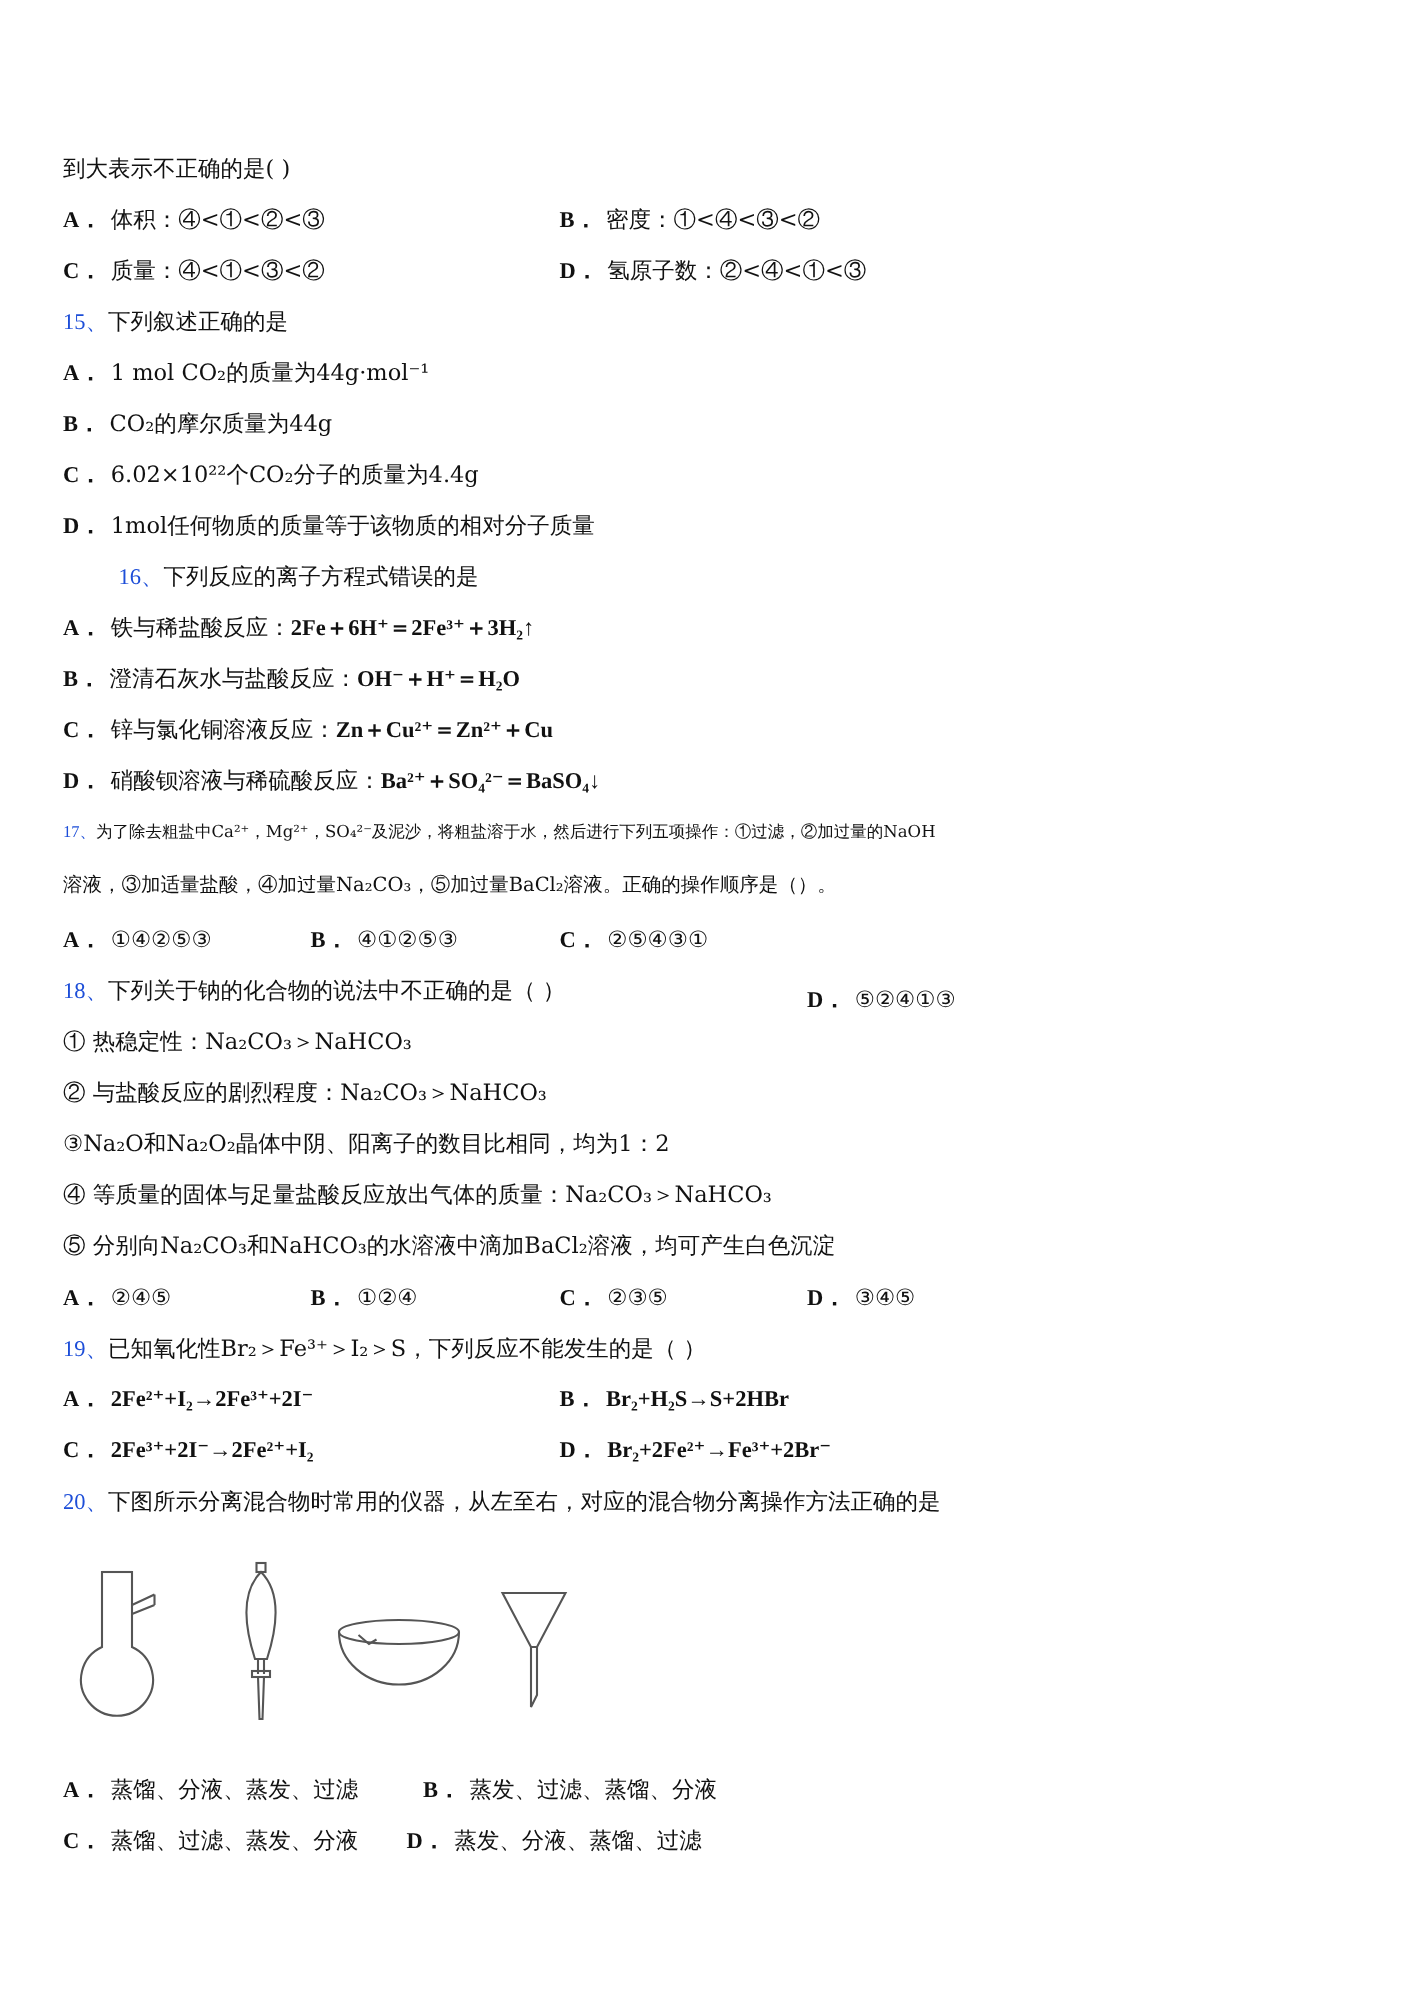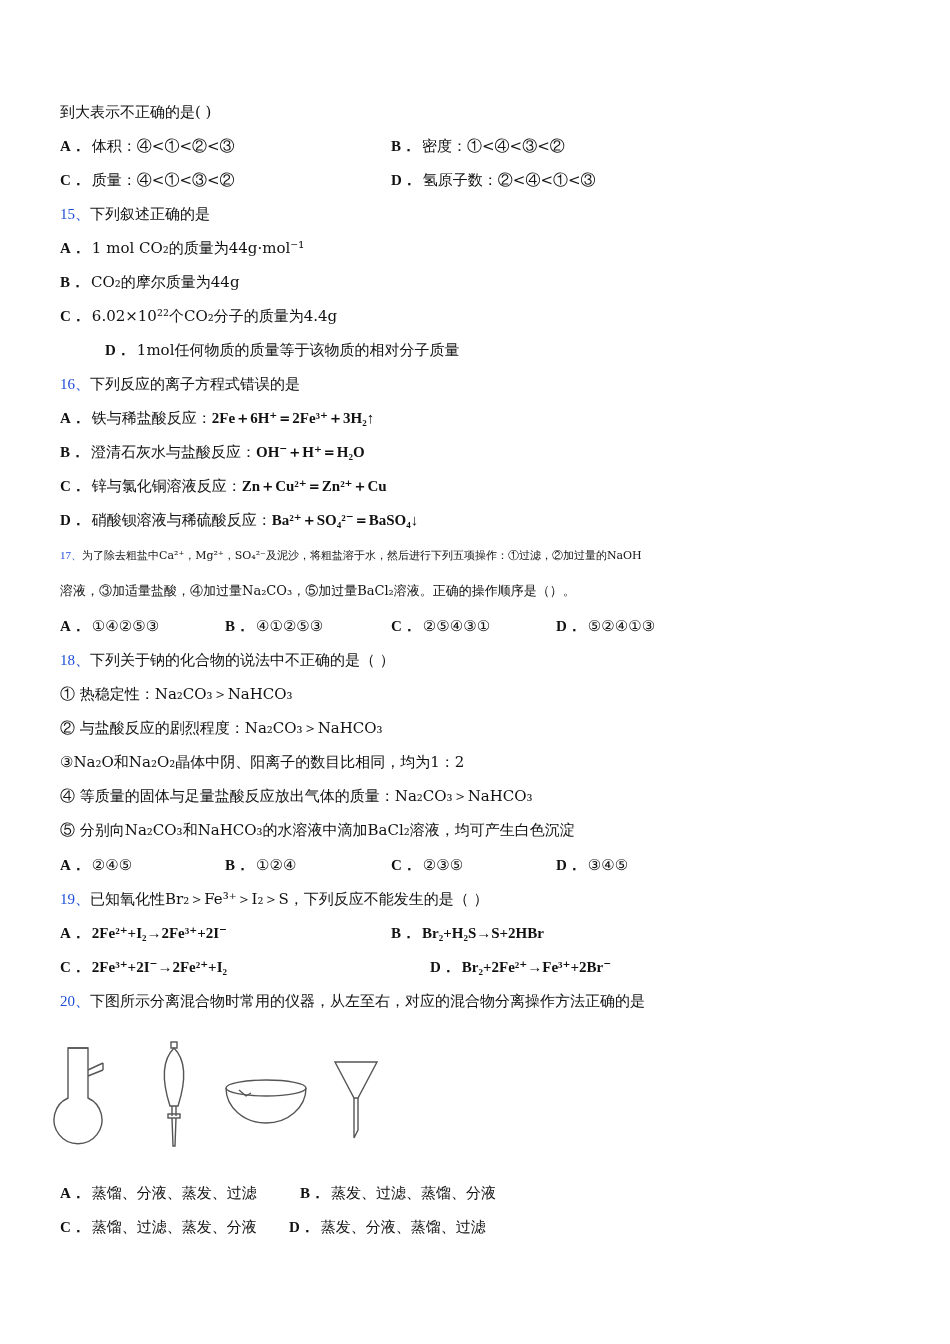--- a/index.html
+++ b/index.html
@@ -2,21 +2,21 @@
 <html><head>
 <meta charset="utf-8">
 <style>
   html, body { margin: 0; padding: 0; background: #ffffff; }
   body {
     width: 950px; height: 1344px; position: relative; overflow: hidden;
     font-family: "DejaVu Serif", "Liberation Serif", serif;
     color: #111111;
   }
   .line {
-    position: absolute; left: 60px; font-size: 15px; line-height: 20px;
+    position: absolute; left: 42px; font-size: 15px; line-height: 20px;
     white-space: nowrap;
   }
   .b { font-weight: bold; font-family: "Liberation Serif", "DejaVu Serif", serif; text-align: center; }
   .lbl { font-weight: bold; font-family: "Liberation Serif", serif; margin-right: 6px; }
   .num { font-family: "Liberation Serif", serif; color: #1d4ed8; }
   .col2 { position: absolute; left: 377px; }
   .opt { display: inline-block; }
   .apparatus { position: absolute; left: 46px; top: 1020px; width: 350px; height: 130px; }
 </style>
 </head>
@@ -29,35 +29,35 @@
 </div>
 <div class="line" style="top:170px;width:860px;">
   <span class="opt"><span class="lbl">C．</span><span>质量：④&lt;①&lt;③&lt;②</span></span>
   <span class="opt col2" style="left:331px;"><span class="lbl">D．</span><span>氢原子数：②&lt;④&lt;①&lt;③</span></span>
 </div>
 
 <div class="line" style="top:204px;"><span class="num">15、</span><span>下列叙述正确的是</span></div>
 <div class="line" style="top:238px;"><span class="lbl">A．</span><span>1 mol CO₂的质量为44g·mol⁻¹</span></div>
 <div class="line" style="top:272px;"><span class="lbl">B．</span><span>CO₂的摩尔质量为44g</span></div>
 <div class="line" style="top:306px;"><span class="lbl">C．</span><span>6.02×10²²个CO₂分子的质量为4.4g</span></div>
-<div class="line" style="top:340px;margin-left:45px;"><span class="lbl">D．</span><span>1mol任何物质的质量等于该物质的相对分子质量</span></div>
+<div class="line" style="top:340px;"><span class="lbl">D．</span><span>1mol任何物质的质量等于该物质的相对分子质量</span></div>
 
-<div class="line" style="top:374px;"><span class="num">16、</span><span>下列反应的离子方程式错误的是</span></div>
+<div class="line" style="top:374px;margin-left:37px;"><span class="num">16、</span><span>下列反应的离子方程式错误的是</span></div>
 <div class="line" style="top:408px;"><span class="lbl">A．</span><span>铁与稀盐酸反应：</span><span class="b">2Fe＋6H⁺＝2Fe³⁺＋3H₂↑</span></div>
 <div class="line" style="top:442px;"><span class="lbl">B．</span><span>澄清石灰水与盐酸反应：</span><span class="b">OH⁻＋H⁺＝H₂O</span></div>
 <div class="line" style="top:476px;"><span class="lbl">C．</span><span>锌与氯化铜溶液反应：</span><span class="b">Zn＋Cu²⁺＝Zn²⁺＋Cu</span></div>
 <div class="line" style="top:510px;"><span class="lbl">D．</span><span>硝酸钡溶液与稀硫酸反应：</span><span class="b">Ba²⁺＋SO₄²⁻＝BaSO₄↓</span></div>
 
 <div class="line" style="top:545px;font-size:11px;"><span class="num">17、</span><span>为了除去粗盐中Ca²⁺，Mg²⁺，SO₄²⁻及泥沙，将粗盐溶于水，然后进行下列五项操作：①过滤，②加过量的NaOH</span></div>
 <div class="line" style="top:581px;font-size:13px;">溶液，③加适量盐酸，④加过量Na₂CO₃，⑤加过量BaCl₂溶液。正确的操作顺序是（）。</div>
 <div class="line" style="top:616px;width:860px;">
   <span class="opt" style="position:absolute;left:0;"><span class="lbl">A．</span><span>①④②⑤③</span></span>
   <span class="opt" style="position:absolute;left:165px;"><span class="lbl">B．</span><span>④①②⑤③</span></span>
   <span class="opt" style="position:absolute;left:331px;"><span class="lbl">C．</span><span>②⑤④③①</span></span>
-  <span class="opt" style="position:absolute;left:496px;"><span class="lbl">D．</span><span>⑤②④①③</span></span>
+  <span class="opt" style="position:absolute;left:496px;margin-top:40px;"><span class="lbl">D．</span><span>⑤②④①③</span></span>
 </div>
 
 <div class="line" style="top:650px;"><span class="num">18、</span><span>下列关于钠的化合物的说法中不正确的是（    ）</span></div>
 <div class="line" style="top:684px;">① 热稳定性：Na₂CO₃＞NaHCO₃</div>
 <div class="line" style="top:718px;">② 与盐酸反应的剧烈程度：Na₂CO₃＞NaHCO₃</div>
 <div class="line" style="top:752px;">③Na₂O和Na₂O₂晶体中阴、阳离子的数目比相同，均为1：2</div>
 <div class="line" style="top:786px;">④ 等质量的固体与足量盐酸反应放出气体的质量：Na₂CO₃＞NaHCO₃</div>
 <div class="line" style="top:820px;">⑤ 分别向Na₂CO₃和NaHCO₃的水溶液中滴加BaCl₂溶液，均可产生白色沉淀</div>
 <div class="line" style="top:855px;width:860px;">
   <span class="opt" style="position:absolute;left:0;"><span class="lbl">A．</span><span>②④⑤</span></span>
@@ -66,21 +66,21 @@
   <span class="opt" style="position:absolute;left:496px;"><span class="lbl">D．</span><span>③④⑤</span></span>
 </div>
 
 <div class="line" style="top:889px;"><span class="num">19、</span><span>已知氧化性Br₂＞Fe³⁺＞I₂＞S，下列反应不能发生的是（      ）</span></div>
 <div class="line b" style="top:923px;width:860px;">
   <span class="opt" style="position:absolute;left:0;"><span class="lbl">A．</span><span>2Fe²⁺+I₂→2Fe³⁺+2I⁻</span></span>
   <span class="opt" style="position:absolute;left:331px;"><span class="lbl">B．</span><span>Br₂+H₂S→S+2HBr</span></span>
 </div>
 <div class="line b" style="top:957px;width:860px;">
   <span class="opt" style="position:absolute;left:0;"><span class="lbl">C．</span><span>2Fe³⁺+2I⁻→2Fe²⁺+I₂</span></span>
-  <span class="opt" style="position:absolute;left:331px;margin-left:39px;"><span class="lbl">D．</span><span>Br₂+2Fe²⁺→Fe³⁺+2Br⁻</span></span>
+  <span class="opt" style="position:absolute;left:331px;"><span class="lbl">D．</span><span>Br₂+2Fe²⁺→Fe³⁺+2Br⁻</span></span>
 </div>
 
 <div class="line" style="top:991px;"><span class="num">20、</span><span>下图所示分离混合物时常用的仪器，从左至右，对应的混合物分离操作方法正确的是</span></div>
 
 <svg class="apparatus" viewBox="0 0 350 130" fill="none" stroke="#555" stroke-width="1.4">
 
   <g>
     <path d="M22 28 L22 78 A24 24 0 1 0 42 78 L42 28 Z" fill="#fff"></path>
     <line x1="22" y1="28" x2="42" y2="28"></line>
     <path d="M42 50 L57 43 M42 56 L57 50 M57 43 L57 50"></path>

